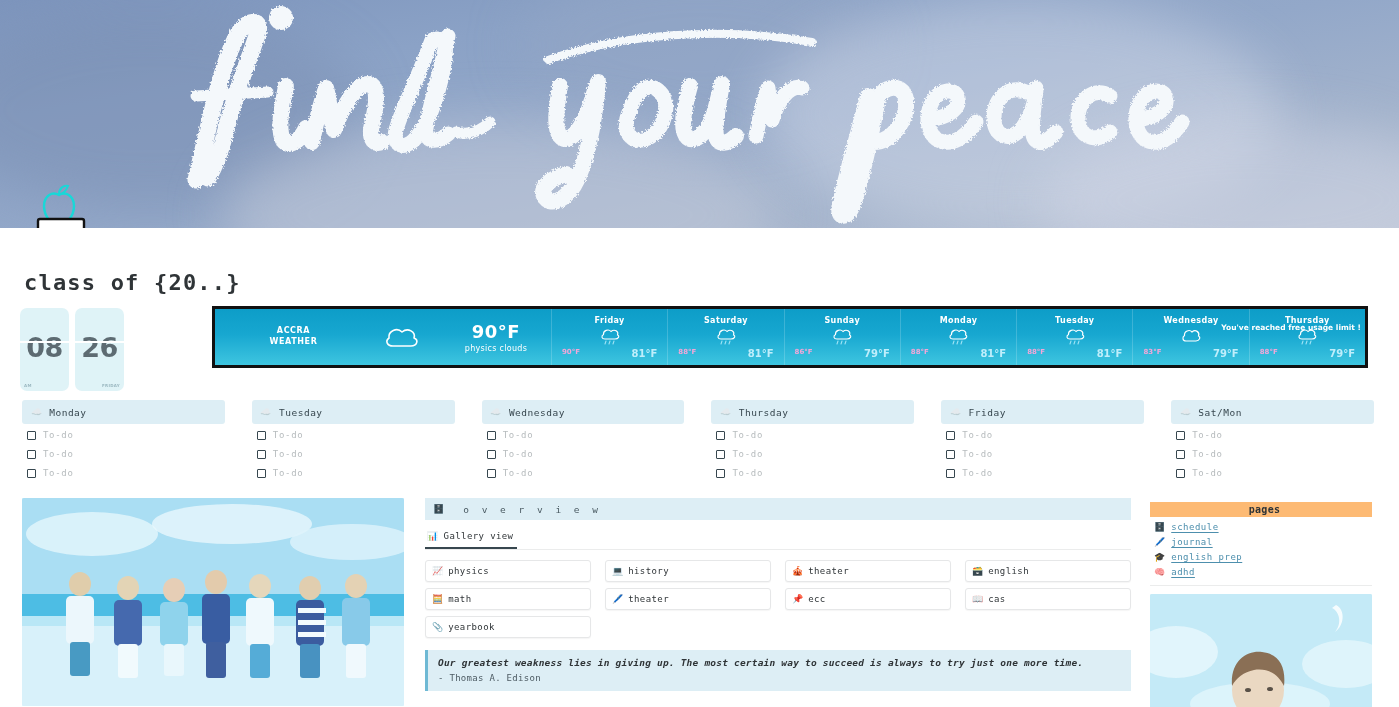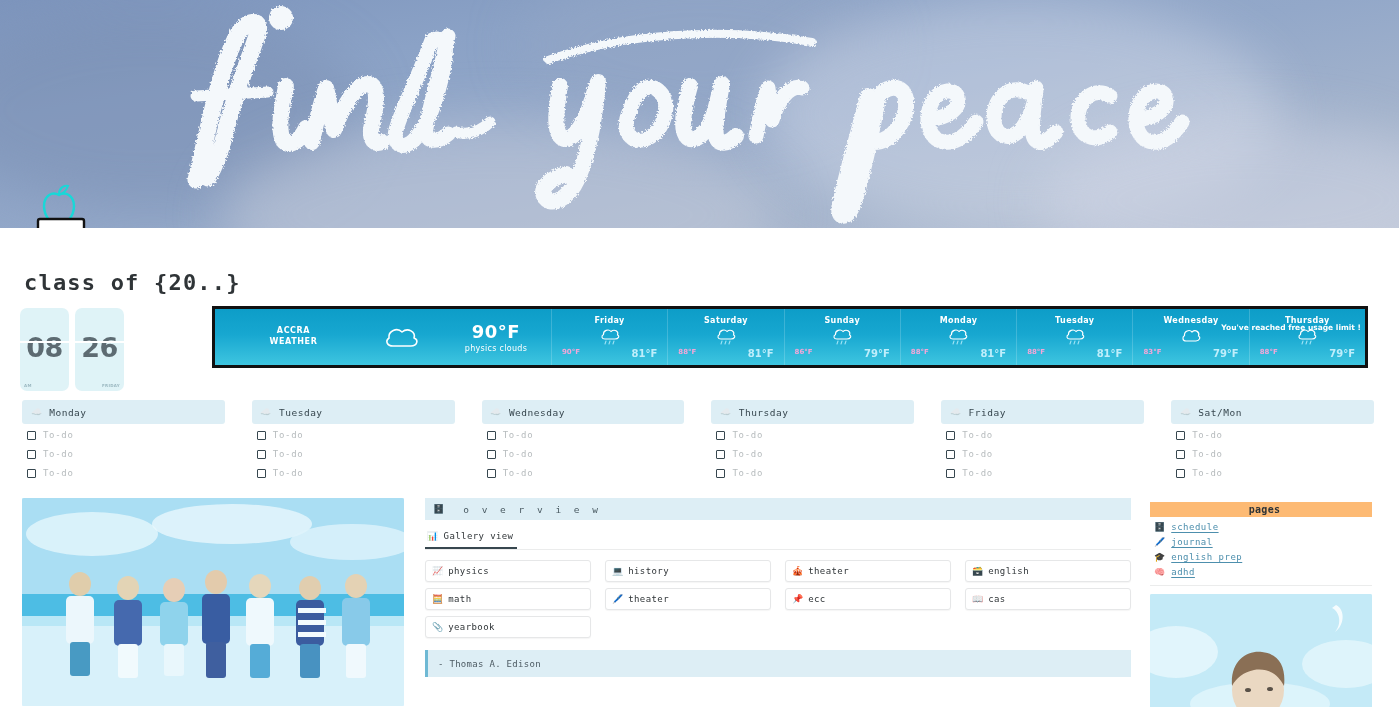--- a/index.html
+++ b/index.html
@@ -644,20 +644,21 @@
         <span class="icon-emoji">📖</span>
         <span class="sc-label">cas</span>
       </div>
       <div class="subject-card">
         <span class="icon-emoji">📎</span>
         <span class="sc-label">yearbook</span>
       </div>
     </div>
 
     <div class="quote-block">
+      <div class="quote-text">Our greatest weakness lies in giving up. The most certain way to succeed is always to try just one more time.</div>
       <div class="quote-author">- Thomas A. Edison</div>
     </div>
   </div>
 
   <div class="pages-col">
     <div class="pages-title">pages</div>
 
     <div class="page-link">
       <span class="icon-emoji">🗄️</span>
       <span class="pl-label">schedule</span>

